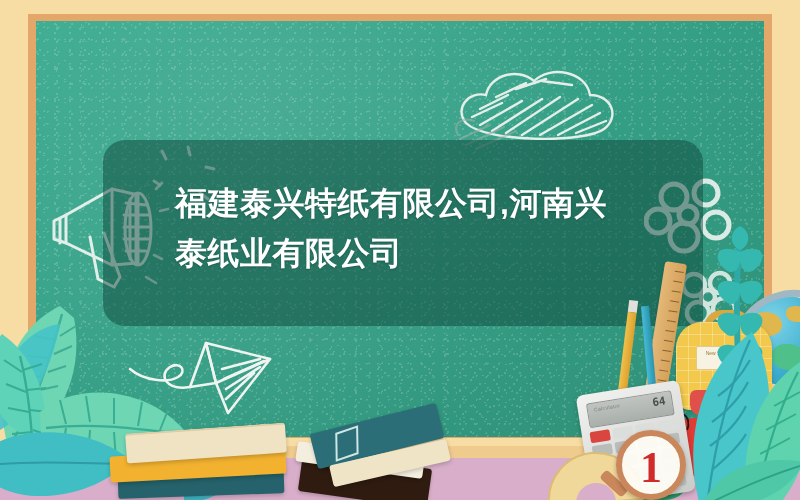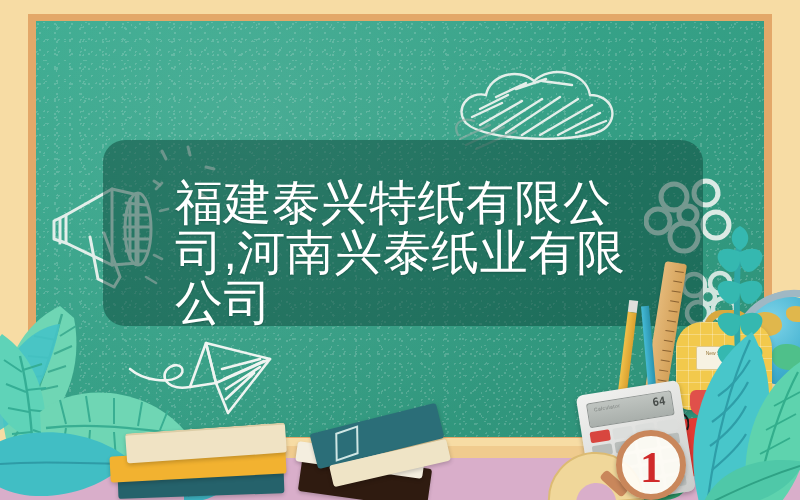--- a/index.html
+++ b/index.html
@@ -31,21 +31,21 @@
         radial-gradient(circle at 91% 63%, #fff 0 1px, transparent 1px),
         radial-gradient(circle at 6% 55%, #fff 0 1px, transparent 1px);
       background-size:17px 15px,21px 19px,13px 14px,25px 23px,15px 17px,19px 21px,23px 13px,11px 12px;}
 
   
   .caption-panel{position:absolute;left:103px;top:140px;width:600px;height:186px;
       background:rgba(12,70,57,.50);border-radius:22px 22px 0 22px;}
 
   
   .caption{position:absolute;left:175px;top:178px;width:460px;
-      color:#ffffff;font-size:48px;line-height:50px;font-weight:400;
+      color:#ffffff;font-size:32px;line-height:50px;font-weight:700;
       letter-spacing:.5px;text-shadow:0 1px 2px rgba(0,0,0,.22);}
 
   
   .chalk{position:absolute;pointer-events:none;}
   .chalk svg{display:block;}
 
   
   .calc{position:absolute;left:575px;top:388px;width:104px;height:112px;
         transform:rotate(-9deg);transform-origin:50% 0;}
   .calc-body{position:absolute;inset:0;background:linear-gradient(160deg,#F2F2F0,#C9CBC9);

